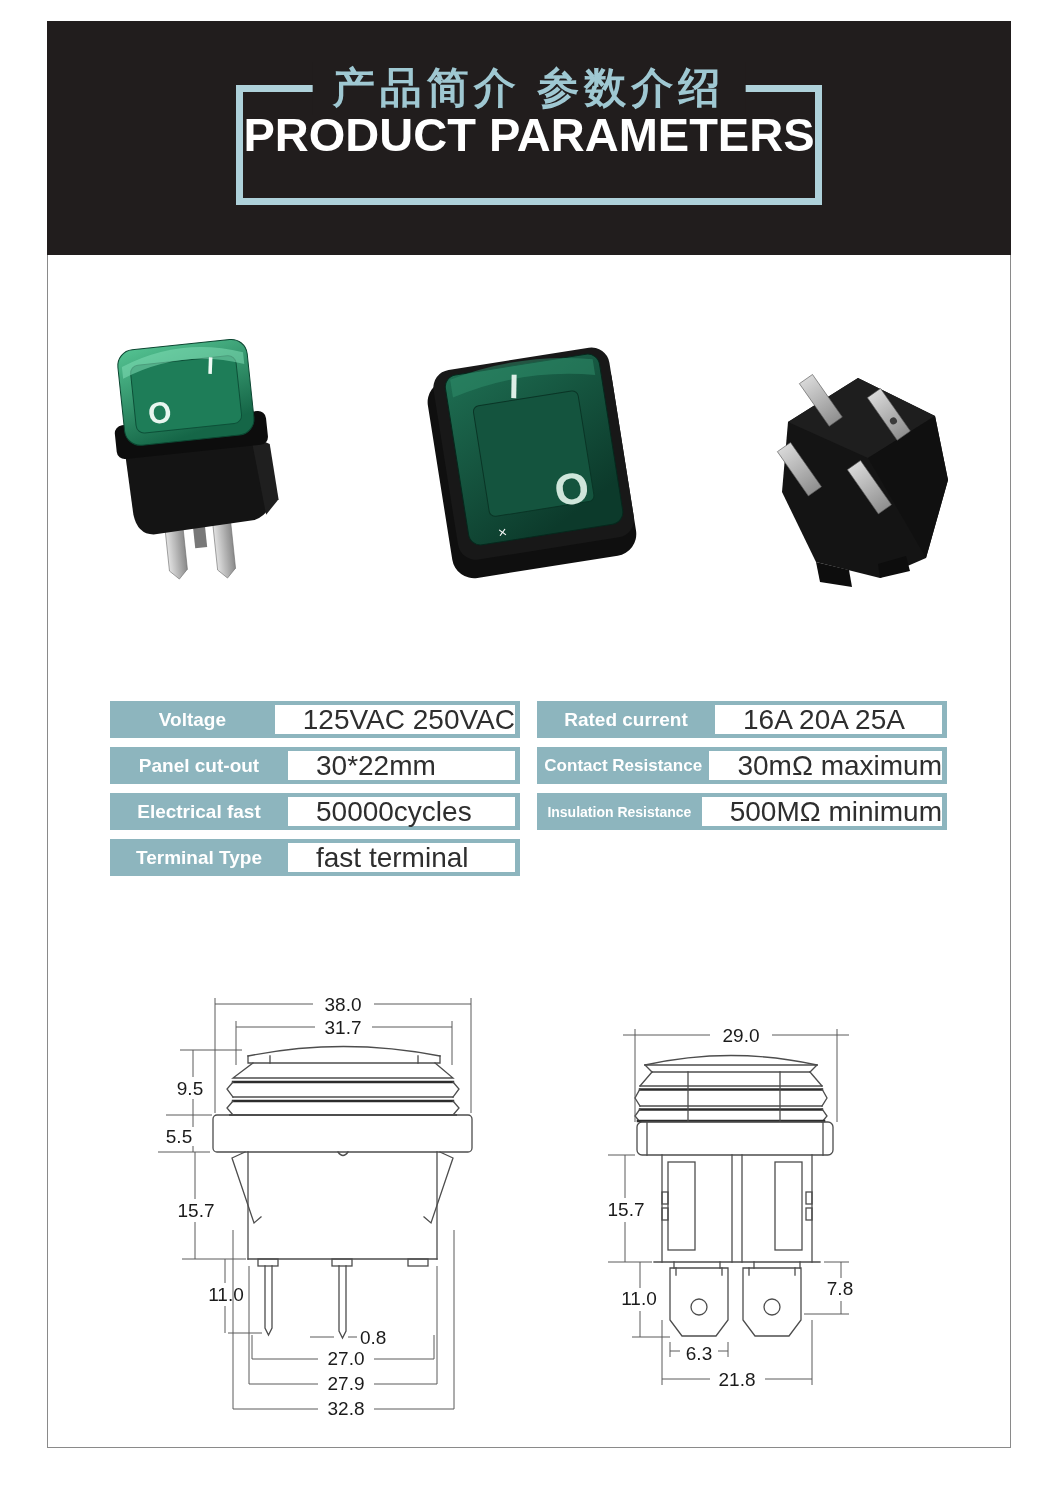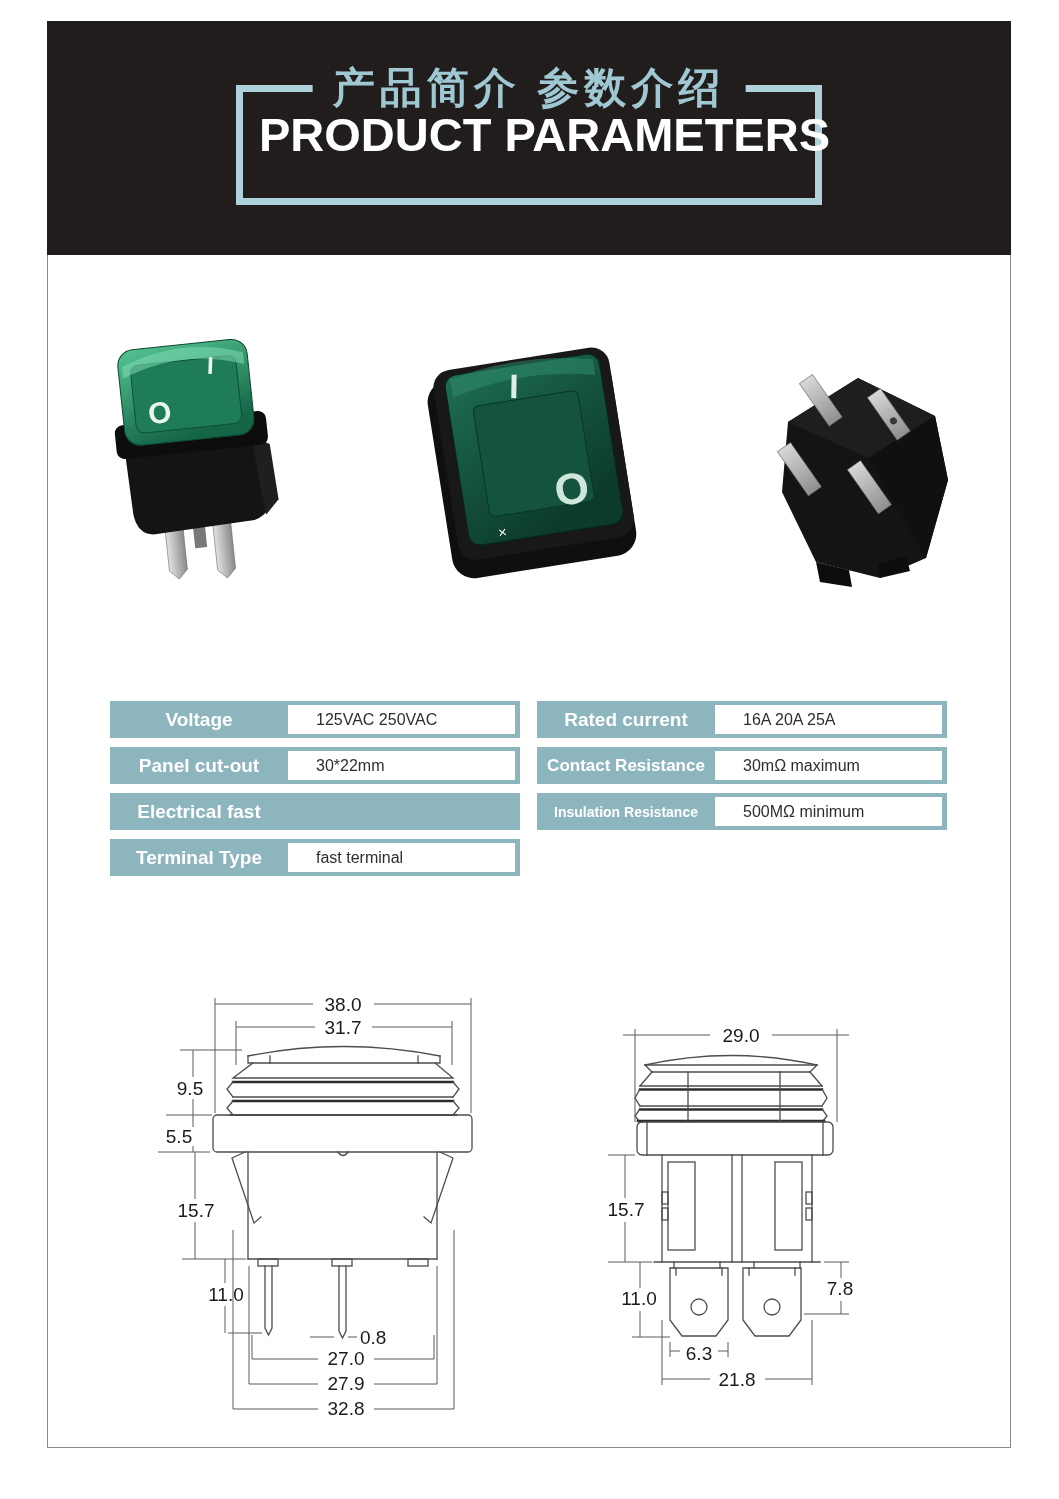--- a/index.html
+++ b/index.html
@@ -2,28 +2,28 @@
 <html><head>
 <meta charset="utf-8">
 <style>
   html,body{margin:0;padding:0;background:#ffffff;}
   body{font-family:"Liberation Sans",sans-serif;}
   .page{position:relative;width:1059px;height:1499px;background:#ffffff;overflow:hidden;}
   .frame{position:absolute;left:47px;top:21px;width:962px;height:1425px;border:1px solid #8a8a8a;background:#ffffff;}
   .banner{position:absolute;left:-1px;top:-1px;width:964px;height:234px;background:#211d1d;}
   .title-box{position:absolute;left:50%;top:64px;transform:translateX(-50%);width:572px;height:106px;border:7px solid #aed1da;}
   .title-cn{position:absolute;left:50%;top:-30px;transform:translateX(-50%);margin:0;background:#211d1d;color:#9fc8d2;font-size:42px;font-weight:bold;letter-spacing:5px;line-height:1.25;padding:0 20px;white-space:nowrap;}
-  .title-en{margin:17px 16px 0;text-align:center;color:#ffffff;font-size:47px;font-weight:bold;line-height:1.1;white-space:nowrap;}
+  .title-en{margin:17px 0 0;text-align:center;color:#ffffff;font-size:47px;font-weight:bold;line-height:1.1;white-space:nowrap;}
   .product{position:absolute;}
   .spec-table{position:absolute;width:410px;display:flex;flex-direction:column;gap:9px;}
   .spec-row{display:flex;height:37px;background:#8db5be;}
   .spec-label{width:178px;display:flex;align-items:center;justify-content:center;color:#ffffff;font-weight:bold;font-size:19px;white-space:nowrap;border-radius:11px;}
   .spec-label.sz-m{font-size:17px;}
   .spec-label.sz-s{font-size:14px;}
-  .spec-value{flex:1;background:#ffffff;margin:4px 5px 4px 0;display:flex;align-items:center;padding-left:28px;font-size:16px;color:#2e2e2e;white-space:nowrap;}
+  .spec-value{flex:1;background:#ffffff;margin:4px 5px 4px 0;display:flex;align-items:center;padding-left:28px;font-size:28px;color:#2e2e2e;white-space:nowrap;}
   .drawing{position:absolute;}
   svg text{font-family:"Liberation Sans",sans-serif;}
 </style>
 </head>
 <body>
 
 <div class="page">
   <div class="frame">
 
     <div class="banner">
@@ -124,20 +124,21 @@
     <div class="spec-row">
       <div class="spec-label">Voltage</div>
       <div class="spec-value">125VAC 250VAC</div>
     </div>
     <div class="spec-row">
       <div class="spec-label">Panel cut-out</div>
       <div class="spec-value">30*22mm</div>
     </div>
     <div class="spec-row">
       <div class="spec-label">Electrical fast</div>
+      <div class="spec-value">50000cycles</div>
     </div>
     <div class="spec-row">
       <div class="spec-label">Terminal Type</div>
       <div class="spec-value">fast terminal</div>
     </div>
   </div>
 
   <div class="spec-table" style="left:537px;top:701px;">
     <div class="spec-row">
       <div class="spec-label">Rated current</div>

